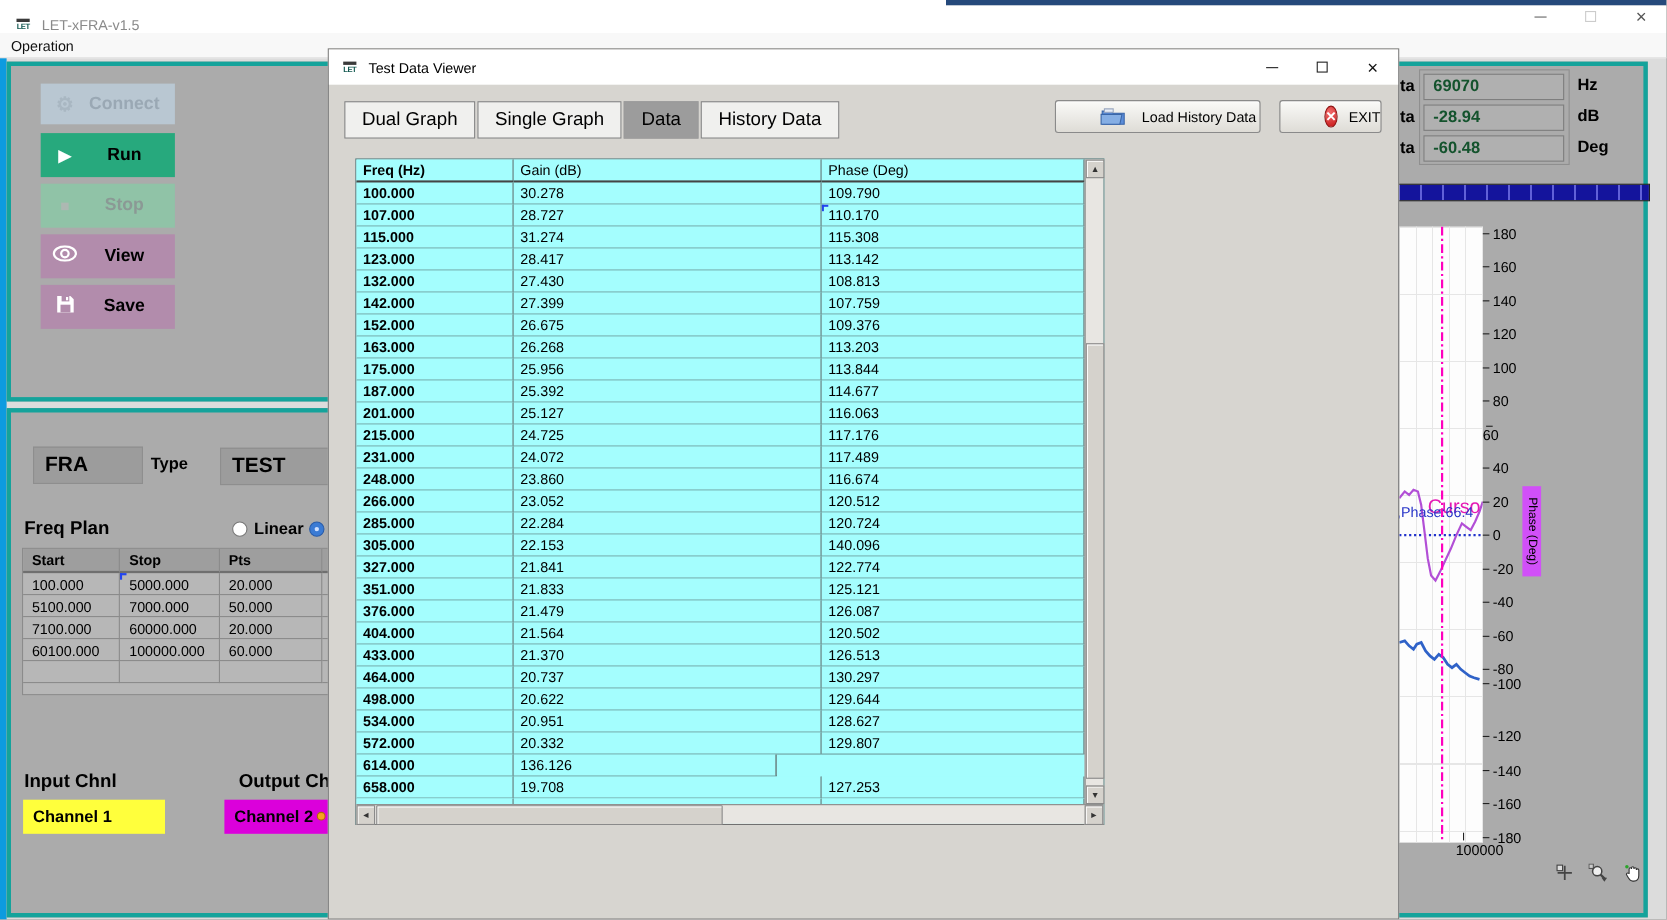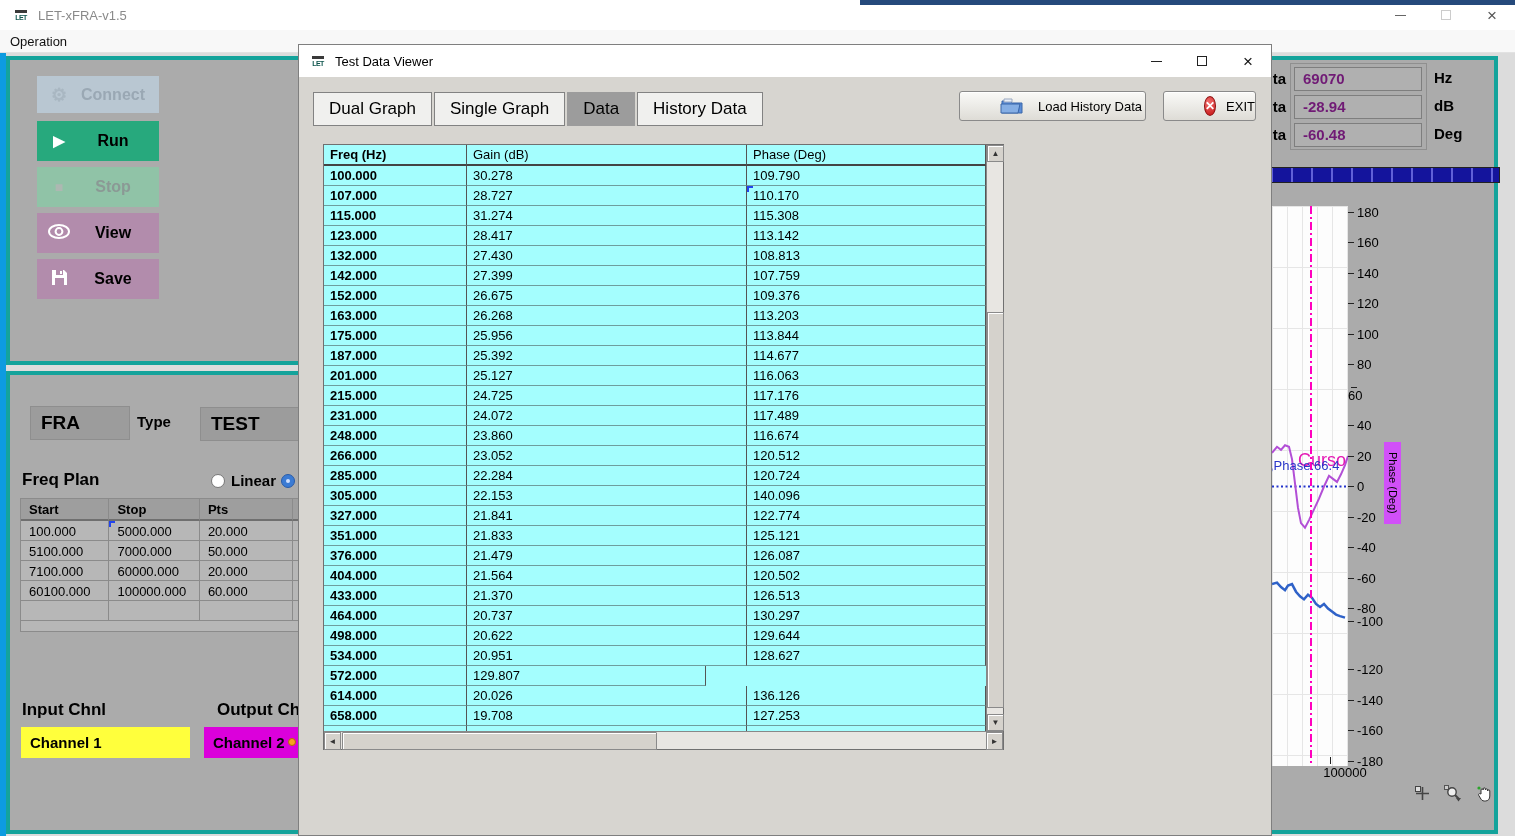--- a/index.html
+++ b/index.html
@@ -2,21 +2,21 @@
 <html><head>
 <meta charset="utf-8">
 <style>
   * { margin:0; padding:0; box-sizing:border-box; }
   body { font-family:"Liberation Sans", sans-serif; background:#555; }
   .screen { position:relative; width:1515px; height:836px; overflow:hidden; background:#DCDCDC; }
   .abs { position:absolute; }
 
   
   .top-strip { position:absolute; left:860px; top:0; width:655px; height:5px; background:#25497B; }
-  .titlebar { position:absolute; left:0; top:0; width:860px; height:30px; background:#fff; display:flex; align-items:center; padding-left:12px; gap:8px; }
+  .titlebar { position:absolute; left:0; top:0; width:860px; height:30px; background:#fff; display:flex; align-items:flex-end; padding-left:12px; gap:8px; }
   .titlebar-right { position:absolute; left:860px; top:5px; width:655px; height:25px; background:#fff; }
   .app-title { color:#8a8a8a; font-size:13px; }
   .logo { width:18px; height:16px; display:flex; flex-direction:column; align-items:center; justify-content:center; }
   .logo .bar { width:12px; height:3px; background:#3a3a3a; margin-bottom:1px; }
   .logo .txt { font-size:7px; line-height:7px; font-weight:bold; color:#11574F; letter-spacing:-0.5px; }
   .win-ctls { position:absolute; right:0; top:0; height:30px; display:flex; }
   .win-ctl { width:46px; height:30px; display:flex; align-items:center; justify-content:center; color:#666; }
   .glyph-min { width:11px; height:1px; background:#666; display:block; }
   .glyph-max { width:10px; height:10px; border:1px solid #ccc; display:block; }
   .glyph-close { font-size:17px; color:#555; line-height:1; }
@@ -59,31 +59,31 @@
   #plan-table { position:absolute; left:10px; top:123px; width:330px; height:134px; overflow:hidden; background:#B7B7B7; border:1px solid #8B8B8B; }
   .prow { display:flex; height:20px; }
   .prow.hdr { height:22px; background:#9E9E9E; font-weight:bold; }
   .prow.hdr .pcell { border-bottom:2px solid #6f6f6f; }
   .pcell { border-right:1px solid #8B8B8B; border-bottom:1px solid #8B8B8B; font-size:13px; color:#000; padding:3px 0 0 8px; position:relative; overflow:hidden; white-space:nowrap; }
   .p0 { width:89px; } .p1 { width:91px; } .p2 { width:94px; } .p3 { width:56px; }
 
   #input-label { left:12px; top:325px; font-weight:bold; font-size:17px; color:#000; }
   #output-label { left:207px; top:325px; font-weight:bold; font-size:17px; color:#000; }
   .chnl-box { position:absolute; top:352px; height:31px; font-weight:bold; font-size:15px; color:#000; display:flex; align-items:center; padding-left:9px; }
-  #input-chnl { left:11px; width:169px; background:#FFFF3C; }
+  #input-chnl { left:11px; width:129px; background:#FFFF3C; }
   #output-chnl { left:194px; width:130px; background:#DB00DB; }
   .drop-dot { position:absolute; left:84px; top:11px; width:8px; height:8px; border-radius:50%; background:#F8A120; border:1px solid #B06E00; }
 
   .cell-cursor { position:absolute; left:0; top:0; width:6px; height:6px; border-left:2px solid #2244EE; border-top:2px solid #2244EE; }
 
   
   #readout-area { position:absolute; left:1190px; top:63px; width:300px; height:90px; z-index:2; }
   .readout-frame { position:absolute; left:100px; top:0; width:137px; height:87px; border:1px solid #8F8F8F; }
   .ro-label { position:absolute; left:0; width:96px; text-align:right; font-weight:bold; font-size:15px; color:#000; }
-  .ro-box { position:absolute; left:104px; width:128px; height:24px; background:#B0B0B0; border:1px solid #7E7E7E; font-weight:bold; font-size:15px; color:#701a75; padding:2px 0 0 8px; }
+  .ro-box { position:absolute; left:104px; width:128px; height:24px; background:#B0B0B0; border:1px solid #7E7E7E; font-weight:bold; font-size:15px; color:#14532d; padding:2px 0 0 8px; }
   .ro-unit { position:absolute; left:244px; font-weight:bold; font-size:15px; color:#000; }
 
   #progress-bar { position:absolute; left:1150px; top:167px; width:350px; height:16px; z-index:2; border:1px solid #222;
     background:repeating-linear-gradient(90deg,#6161D8 0 2px,#14149C 2px 20px); }
 
   #plot { position:absolute; left:1272px; top:206px; width:76px; height:560px; z-index:2; background:#FDFDFD;
     background-image:repeating-linear-gradient(90deg,#E6E6E6 0 1px,transparent 1px 15px),
                      repeating-linear-gradient(180deg,#E6E6E6 0 1px,transparent 1px 61px); }
   #plot svg { position:absolute; left:0; top:0; }
   .cursor-text-blue { position:absolute; left:-2px; top:252px; font-size:13px; color:#2936C8; white-space:nowrap; z-index:3; }
@@ -575,25 +575,25 @@
             <div class="tcell c1">20.622</div>
             <div class="tcell c2">129.644</div>
           </div>
           <div class="trow">
             <div class="tcell c0">534.000</div>
             <div class="tcell c1">20.951</div>
             <div class="tcell c2">128.627</div>
           </div>
           <div class="trow">
             <div class="tcell c0">572.000</div>
+            <div class="tcell c1">20.332</div>
             <div class="tcell c2">129.807</div>
           </div>
           <div class="trow">
             <div class="tcell c0">614.000</div>
-            <div class="tcell c1">20.026</div>
             <div class="tcell c2">136.126</div>
           </div>
           <div class="trow">
             <div class="tcell c0">658.000</div>
             <div class="tcell c1">19.708</div>
             <div class="tcell c2">127.253</div>
           </div>
         </div>
       <div class="trow" id="partial-row">
         <div class="tcell c0"></div>

